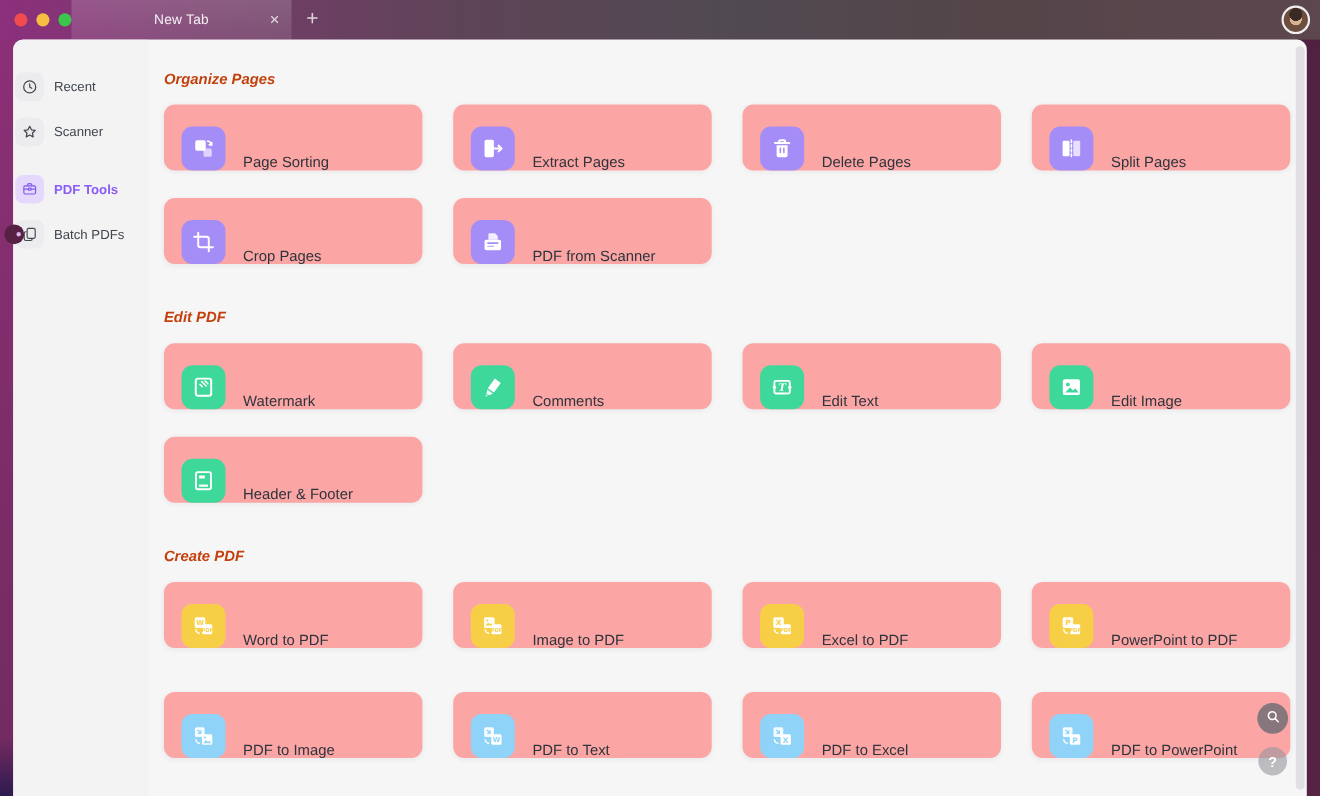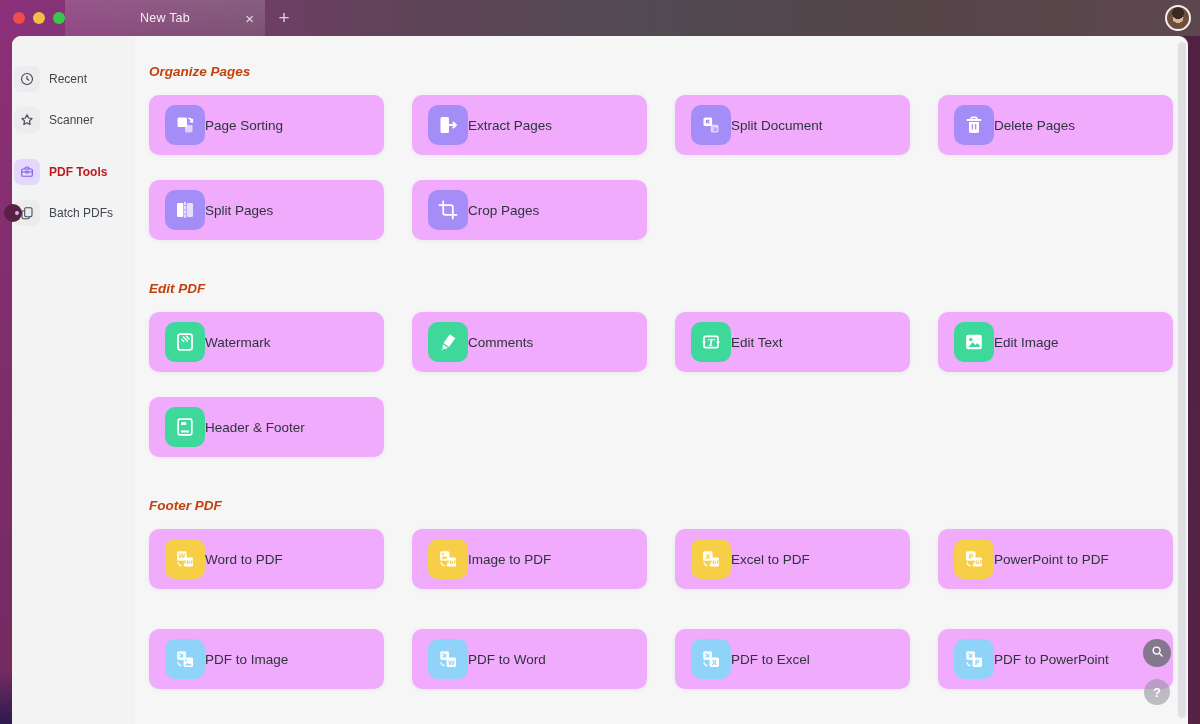--- a/index.html
+++ b/index.html
@@ -45,35 +45,35 @@
   .sidebar { position:absolute; left:0; top:0; width:123px; height:100%; background:#f3f3f4; padding-top:22px; }
   .side-item { display:flex; align-items:center; gap:9px; height:41px; padding-left:2px; cursor:pointer; }
   .side-item.group-gap { margin-top:11px; }
   .side-ic {
     width:26px; height:26px; border-radius:7px; background:#ececee;
     display:flex; align-items:center; justify-content:center; color:#43484f; flex:0 0 auto;
   }
   .side-ic svg { width:16px; height:16px; }
   .side-label { font-size:12px; color:#40464d; white-space:nowrap; }
   .side-item.active .side-ic { background:#e4d9fc; color:#8257f0; }
-  .side-item.active .side-label { color:#b91c1c; font-weight:600; }
+  .side-item.active .side-label { color:#8b5cf6; font-weight:600; }
   .edge-indicator {
     position:absolute; left:4px; top:204px; width:18px; height:18px; border-radius:50%;
     background:#562143; cursor:pointer; z-index:5;
   }
   .edge-indicator .dot { position:absolute; right:3px; top:7px; width:4px; height:4px; border-radius:50%; background:#d9b3ea; }
   
   .content { position:absolute; left:123px; top:0; width:1053px; height:100%; overflow:hidden; padding-left:14px; }
   section { margin-top:40px; }
   section:first-child { margin-top:27px; }
   .sec-title { font-size:13.5px; font-weight:700; color:#c2410c; line-height:18px; margin-bottom:14px;font-style:italic; }
   .grid { display:grid; grid-template-columns:repeat(4,235px); column-gap:28px; row-gap:25px; }
   .card {
-    width:235px; height:60px; background:#f0abfc; border-radius:10px;
-    display:flex; align-items:center; padding-left:16px; cursor:pointer;
+    width:235px; height:60px; background:#fca5a5; border-radius:10px;
+    display:flex; align-items:flex-end; gap:16px; padding-left:16px; cursor:pointer;
     box-shadow:0 1px 5px rgba(30,30,50,.06);
   }
   .tile {
     width:40px; height:40px; border-radius:10px; flex:0 0 auto;
     background:var(--tile); color:var(--tile);
     display:flex; align-items:center; justify-content:center;
   }
   .tile svg { width:24px; height:24px; }
   .card-label { font-size:13.5px; color:#2e343b; white-space:nowrap; }
   
@@ -170,31 +170,20 @@
                   <rect x="4.5" y="4" width="8.5" height="16" rx="1.6" fill="#fff"></rect>
                   <path d="M12.5 12h7" stroke="#fff" stroke-width="1.9" stroke-linecap="round"></path>
                   <path d="M17.3 9.4L19.9 12l-2.6 2.6" fill="none" stroke="#fff" stroke-width="1.9" stroke-linecap="round" stroke-linejoin="round"></path>
                 </svg>
               </span>
               <span class="card-label">Extract Pages</span>
             </div>
             <div class="card" style="--tile: #a58df7;">
               <span class="tile">
                 <svg viewBox="0 0 24 24">
-                  <rect x="4.5" y="4.5" width="8.6" height="8.6" rx="1.5" fill="#fff"></rect>
-                  <rect x="11.8" y="11.8" width="7.7" height="7.7" rx="1.4" fill="#fff" opacity=".65"></rect>
-                  <path d="M10.1 10.1L7.5 7.5M7.5 9.9V7.5h2.4" fill="none" stroke="currentColor" stroke-width="1.3" stroke-linecap="round" stroke-linejoin="round"></path>
-                  <path d="M14.7 14.7l2.5 2.5m.1-2.3v2.5h-2.4" fill="none" stroke="currentColor" stroke-width="1.2" stroke-linecap="round" stroke-linejoin="round" opacity=".85"></path>
-                </svg>
-              </span>
-              <span class="card-label">Split Document</span>
-            </div>
-            <div class="card" style="--tile: #a58df7;">
-              <span class="tile">
-                <svg viewBox="0 0 24 24">
                   <path d="M5.5 7h13" stroke="#fff" stroke-width="1.8" stroke-linecap="round"></path>
                   <path d="M9.3 6.8V5.4a1 1 0 0 1 1-1h3.4a1 1 0 0 1 1 1v1.4" fill="none" stroke="#fff" stroke-width="1.8"></path>
                   <path d="M7 9h10v9.2a1.8 1.8 0 0 1-1.8 1.8H8.8A1.8 1.8 0 0 1 7 18.2z" fill="#fff"></path>
                   <path d="M10.4 11.8v3.9m3.2-3.9v3.9" stroke="currentColor" stroke-width="1.4" stroke-linecap="round"></path>
                 </svg>
               </span>
               <span class="card-label">Delete Pages</span>
             </div>
             <div class="card" style="--tile: #a58df7;">
               <span class="tile">
@@ -207,20 +196,31 @@
               <span class="card-label">Split Pages</span>
             </div>
             <div class="card" style="--tile: #a58df7;">
               <span class="tile">
                 <svg viewBox="0 0 24 24" fill="none" stroke="#fff" stroke-width="1.8" stroke-linecap="round">
                   <path d="M7.2 3.5v11.3a2 2 0 0 0 2 2h11.3"></path>
                   <path d="M3.5 7.2h11.3a2 2 0 0 1 2 2v11.3"></path>
                 </svg>
               </span>
               <span class="card-label">Crop Pages</span>
+            </div>
+            <div class="card" style="--tile: #a58df7;">
+              <span class="tile">
+                <svg viewBox="0 0 24 24">
+                  <path d="M8 10V5.2A1.2 1.2 0 0 1 9.2 4H14l2.5 2.5V10" fill="#fff" opacity=".85"></path>
+                  <rect x="4.5" y="10" width="15" height="9.5" rx="1.6" fill="#fff"></rect>
+                  <path d="M7.5 13h9" stroke="currentColor" stroke-width="1.5" stroke-linecap="round"></path>
+                  <path d="M7.5 16h5" stroke="currentColor" stroke-width="1.2" stroke-linecap="round" opacity=".7"></path>
+                </svg>
+              </span>
+              <span class="card-label">PDF from Scanner</span>
             </div>
           </div>
         </section>
         <section>
           <h2 class="sec-title">Edit PDF</h2>
           <div class="grid">
             <div class="card" style="--tile: #3ed89b;">
               <span class="tile">
                 <svg viewBox="0 0 24 24" fill="none" stroke="#fff" stroke-width="1.8">
                   <rect x="5" y="4.2" width="14" height="15.6" rx="2"></rect>
@@ -266,21 +266,21 @@
                   <rect x="5.2" y="4.2" width="13.6" height="15.6" rx="1.6" fill="none" stroke="#fff" stroke-width="1.7"></rect>
                   <path d="M8 7.2h5.2v2.7H8z" fill="#fff"></path>
                   <rect x="8" y="15.5" width="8" height="2" fill="#fff"></rect>
                 </svg>
               </span>
               <span class="card-label">Header &amp; Footer</span>
             </div>
           </div>
         </section>
         <section>
-          <h2 class="sec-title">Footer PDF</h2>
+          <h2 class="sec-title">Create PDF</h2>
           <div class="grid">
             <div class="card" style="--tile: #f7cf47;">
               <span class="tile">
                 <svg viewBox="0 0 24 24">
                   <rect x="4" y="4.2" width="9.6" height="9.6" rx="1.5" fill="#fff" opacity=".94"></rect>
                   <text x="8.8" y="11.4" text-anchor="middle" font-size="6.2" font-weight="bold" font-family="DejaVu Sans, sans-serif" fill="currentColor">W</text>
                   <path d="M5 15.4c.3 1.9 1.4 3 3.2 3.3" stroke="#fff" fill="none" stroke-width="1.3" stroke-linecap="round" opacity=".9"></path>
                   <rect x="10.8" y="10.6" width="9.2" height="9" rx="1.4" fill="#fff"></rect>
                   <text x="15.4" y="17.2" text-anchor="middle" font-size="4.7" font-weight="bold" font-family="DejaVu Sans, sans-serif" fill="currentColor">PDF</text>
                 </svg>
@@ -344,21 +344,21 @@
             <div class="card" style="--tile: #90d3f8;">
               <span class="tile">
                 <svg viewBox="0 0 24 24">
                   <rect x="4.2" y="4.2" width="8.8" height="8.8" rx="1.4" fill="#fff" opacity=".9"></rect>
                   <path d="M6.9 6.9l2.6 2.6M9.5 7.5v2.2H7.3" stroke="currentColor" stroke-width="1.2" fill="none" stroke-linecap="round" stroke-linejoin="round"></path>
                   <path d="M5 15.4c.3 1.9 1.4 3 3.2 3.3" stroke="#fff" fill="none" stroke-width="1.3" stroke-linecap="round" opacity=".9"></path>
                   <rect x="10.6" y="10.6" width="9.4" height="9.4" rx="1.4" fill="#fff"></rect>
                   <text x="15.3" y="17.8" text-anchor="middle" font-size="6.2" font-weight="bold" font-family="DejaVu Sans, sans-serif" fill="currentColor">W</text>
                 </svg>
               </span>
-              <span class="card-label">PDF to Word</span>
+              <span class="card-label">PDF to Text</span>
             </div>
             <div class="card" style="--tile: #90d3f8;">
               <span class="tile">
                 <svg viewBox="0 0 24 24">
                   <rect x="4.2" y="4.2" width="8.8" height="8.8" rx="1.4" fill="#fff" opacity=".9"></rect>
                   <path d="M6.9 6.9l2.6 2.6M9.5 7.5v2.2H7.3" stroke="currentColor" stroke-width="1.2" fill="none" stroke-linecap="round" stroke-linejoin="round"></path>
                   <path d="M5 15.4c.3 1.9 1.4 3 3.2 3.3" stroke="#fff" fill="none" stroke-width="1.3" stroke-linecap="round" opacity=".9"></path>
                   <rect x="10.6" y="10.6" width="9.4" height="9.4" rx="1.4" fill="#fff"></rect>
                   <text x="15.3" y="18" text-anchor="middle" font-size="6.8" font-weight="bold" font-family="DejaVu Sans, sans-serif" fill="currentColor">X</text>
                 </svg>

